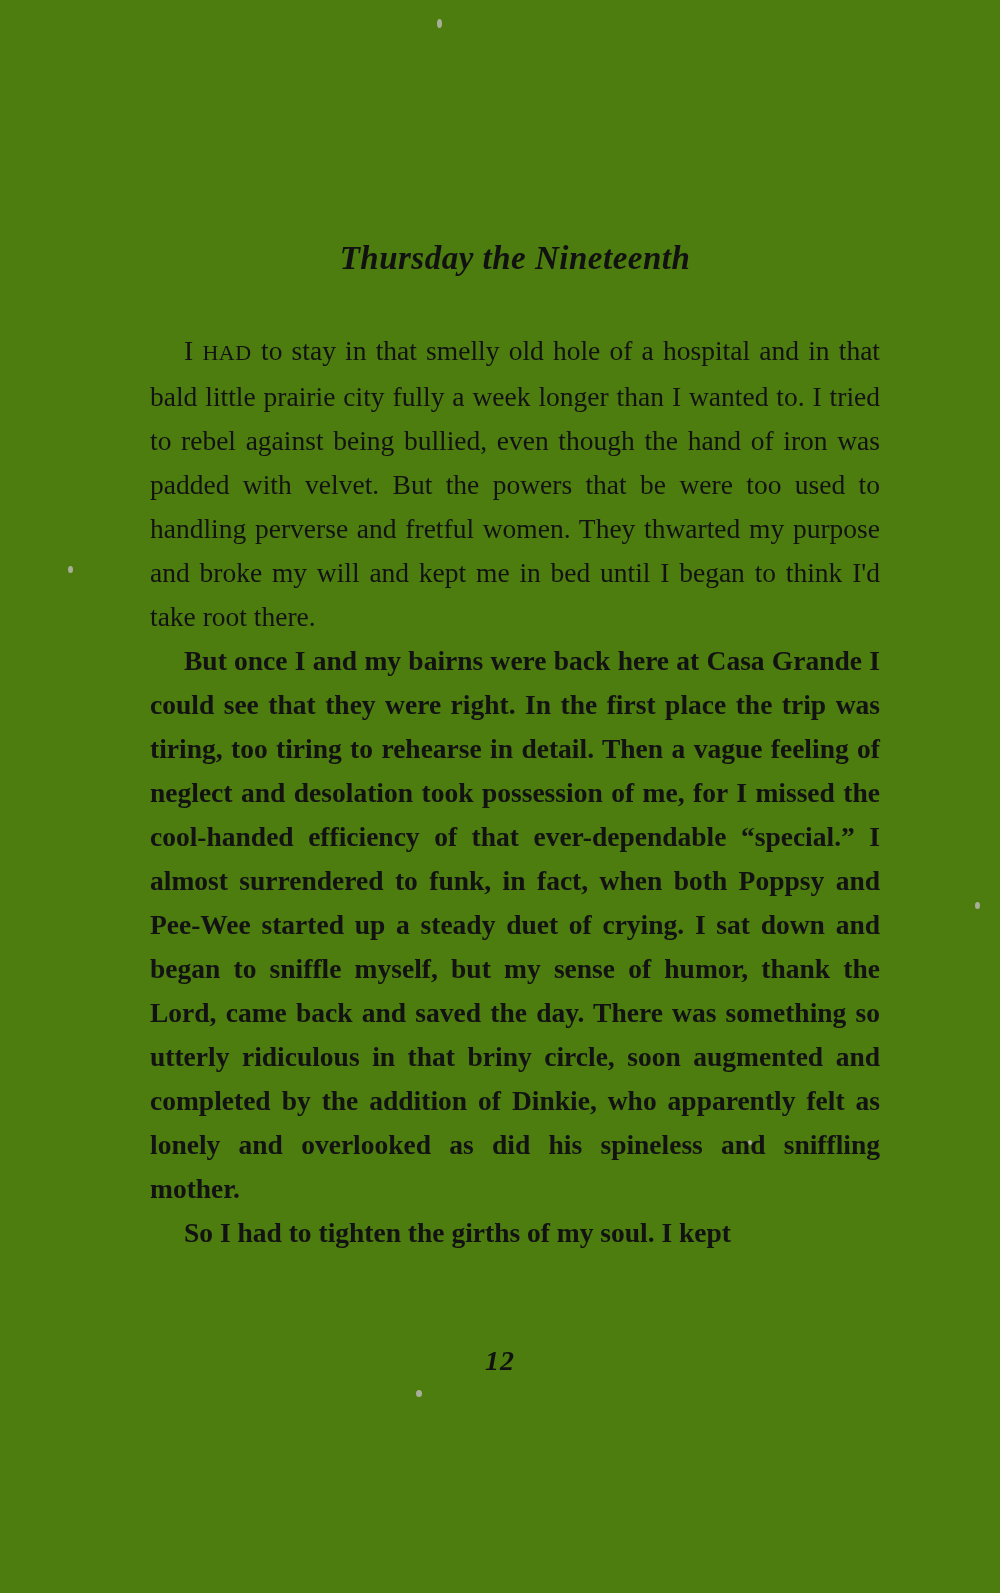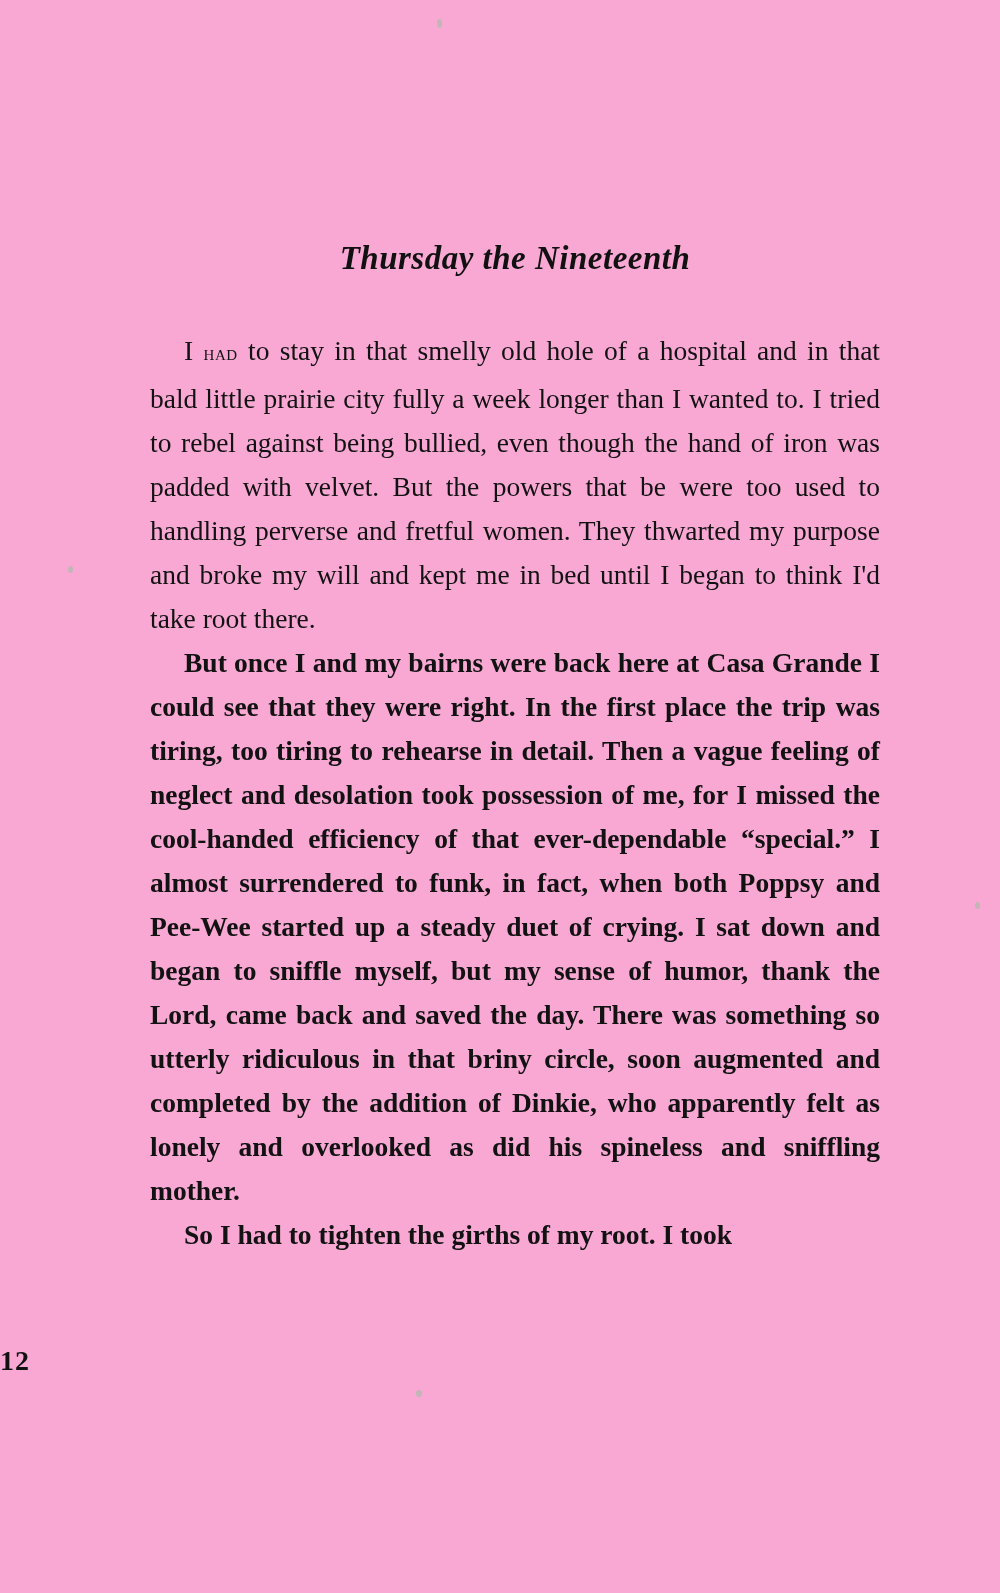--- a/index.html
+++ b/index.html
@@ -12,21 +12,21 @@
     height: 1593px;
     position: relative;
     font-family: "Liberation Serif", serif;
     color: #1a1a1a;
     overflow: hidden;
   }
 
   .page {
     position: absolute;
     inset: 0;
-    background: #f9a8d4;
+    background: #4d7c0f;
   }
 
   
   .speck {
     position: absolute;
     background: #b8b8b0;
     border-radius: 50%;
     opacity: .85;
   }
 
@@ -60,33 +60,35 @@
   }
   .para.first-para {
     text-indent: 34px;
   }
   .para.indent {
     text-indent: 34px;
     font-weight: bold;
   }
 
   .smallcaps {
-    font-size: 15px;
+    font-size: 22px;
     letter-spacing: 0.6px;
   }
 
   .folio {
     position: absolute;
     left: 0;
     right: 0;
     top: 1345px;
+    text-align: center;
     font-size: 28px;
     font-weight: bold;
     letter-spacing: 1px;
     color: #111;
+    font-style: italic;
   }
 </style>
 </head>
 <body>
 
 <div class="page">
 
   <span class="speck" style="left:437px; top:19px; width:5px; height:9px;"></span>
   <span class="speck" style="left:68px; top:566px; width:5px; height:7px;"></span>
   <span class="speck" style="left:975px; top:902px; width:5px; height:7px;"></span>
@@ -94,17 +96,17 @@
   <span class="speck" style="left:748px; top:1140px; width:4px; height:5px;"></span>
 
   <div class="content">
 
     <h1 class="chapter-title">Thursday the Nineteenth</h1>
 
     <p class="para first-para"><span>I</span> <span class="smallcaps">HAD</span><span> to stay in that smelly old hole of a hospital and in that bald little prairie city fully a week longer than I wanted to.  I tried to rebel against being bullied, even though the hand of iron was padded with velvet.  But the powers that be were too used to handling perverse and fretful women.  They thwarted my purpose and broke my will and kept me in bed until I began to think I'd take root there.</span></p>
 
     <p class="para indent">But once I and my bairns were back here at Casa Grande I could see that they were right.  In the first place the trip was tiring, too tiring to rehearse in detail.  Then a vague feeling of neglect and desolation took possession of me, for I missed the cool-handed efficiency of that ever-dependable “special.”  I almost surrendered to funk, in fact, when both Poppsy and Pee-Wee started up a steady duet of crying.  I sat down and began to sniffle myself, but my sense of humor, thank the Lord, came back and saved the day. There was something so utterly ridiculous in that briny circle, soon augmented and completed by the addition of Dinkie, who apparently felt as lonely and overlooked as did his spineless and sniffling mother.</p>
 
-    <p class="para indent">So I had to tighten the girths of my root.  I took</p>
+    <p class="para indent">So I had to tighten the girths of my soul.  I kept</p>
   </div>
 
   <div class="folio">12</div>
 </div>
 
 </body></html>

